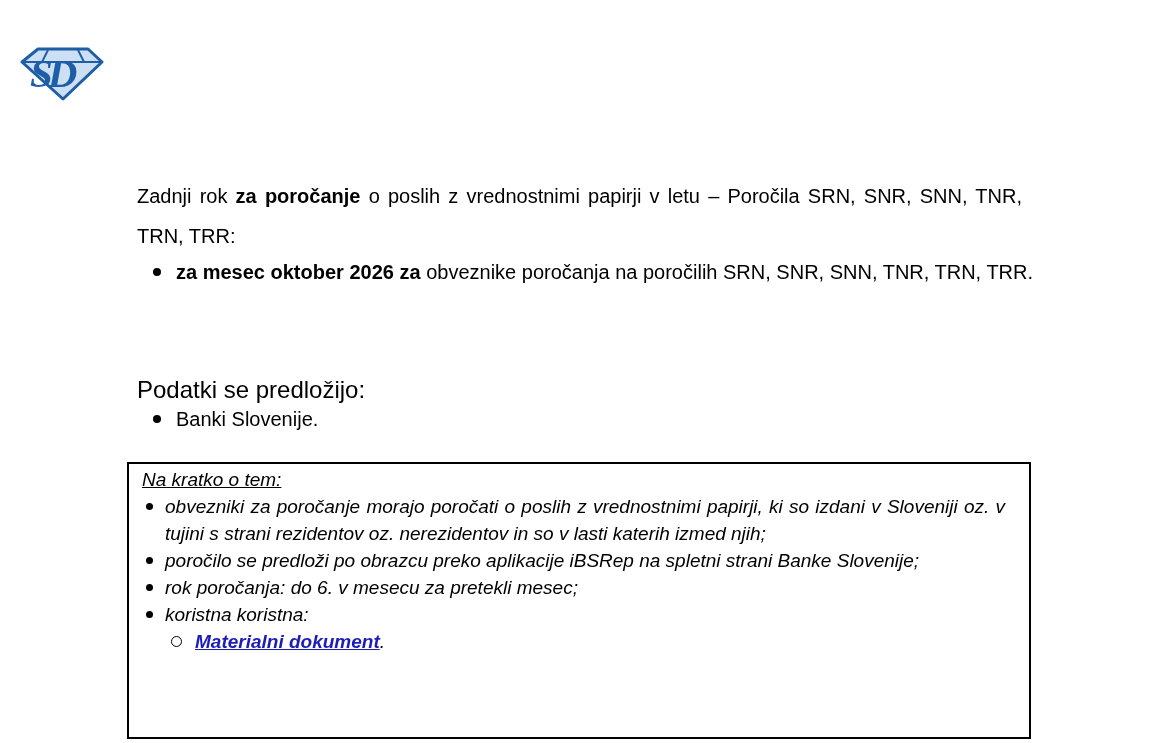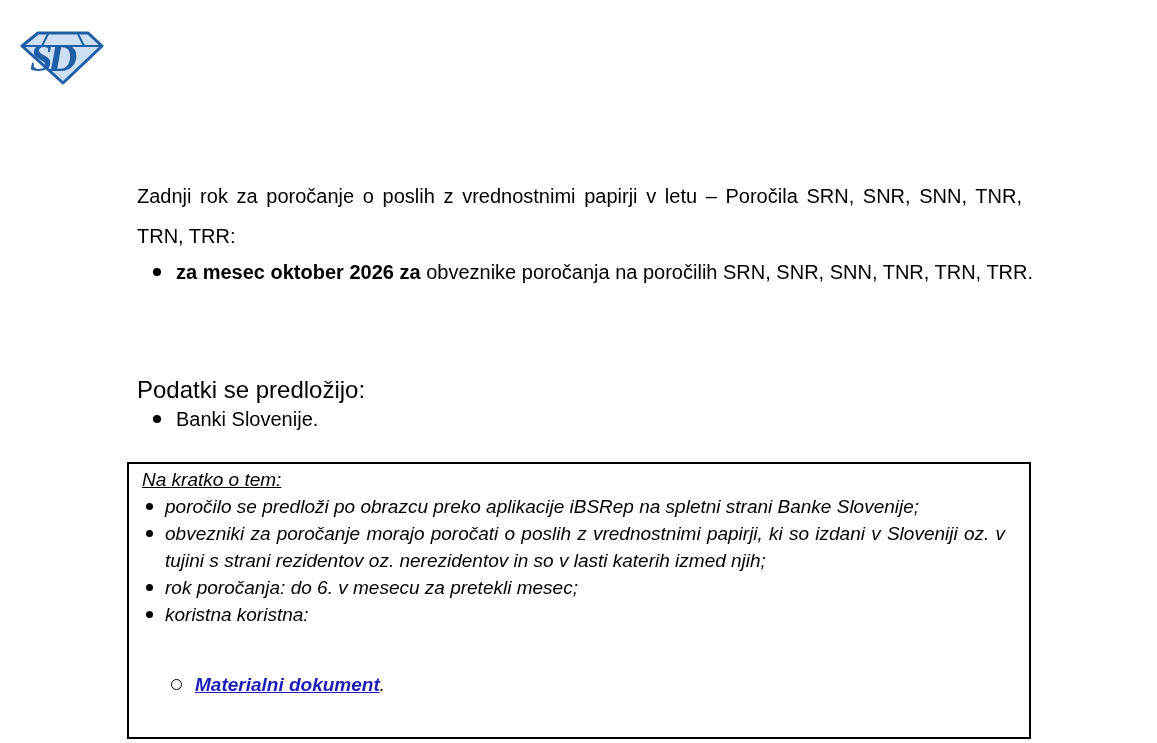--- a/index.html
+++ b/index.html
@@ -7,21 +7,21 @@
   body {
     width: 1157px; height: 743px;
     background: #ffffff;
     font-family: "Liberation Sans", sans-serif;
     color: #000000;
     position: relative;
     overflow: hidden;
   }
 
   .logo {
-    position: absolute; left: 17px; top: 29px;
+    position: absolute; left: 17px; top: 45px;
     width: 90px; height: 56px;
   }
 
   .intro-para {
     position: absolute; left: 137px; top: 156px; width: 885px;
     font-size: 20px; line-height: 40px;
     text-align: justify;
   }
 
   ul.doc-list {
@@ -67,21 +67,20 @@
   }
   ul.box-list li::before {
     content: ""; position: absolute;
     left: 4px; top: 10px;
     width: 7px; height: 7px; border-radius: 50%;
     background: #000;
   }
   .sub-bullet {
     position: relative; padding-left: 53px;
     line-height: 27px;
-    margin-top: 43px;
   }
   .sub-bullet::before {
     content: ""; position: absolute;
     left: 29px; top: 8px;
     width: 9px; height: 9px; border-radius: 50%;
     border: 1.5px solid #000; background: transparent;
   }
   .doc-link {
     color: #1c1cb8;
     font-weight: bold; font-style: italic;
@@ -95,36 +94,36 @@
 <div class="logo">
   <svg viewBox="0 0 90 56" width="90" height="56">
     <polygon points="5,17 21,4 71,4 85,17 46,54" fill="#cddff2" stroke="#1e5ea6" stroke-width="3" stroke-linejoin="round"></polygon>
     <polyline points="5,17 85,17" fill="none" stroke="#1e5ea6" stroke-width="2"></polyline>
     <polyline points="31,5 25,17" fill="none" stroke="#1e5ea6" stroke-width="2"></polyline>
     <polyline points="61,5 67,17" fill="none" stroke="#1e5ea6" stroke-width="2"></polyline>
     <text x="13" y="42" font-family="Liberation Serif, serif" font-style="italic" font-weight="bold" font-size="41" fill="#1e5ea6" letter-spacing="-5">SD</text>
   </svg>
 </div>
 
-<p class="intro-para"><span>Zadnji rok </span><span style="font-weight: normal;">za poročanje</span><span> o poslih z vrednostnimi papirji v letu – Poročila SRN, SNR, SNN, TNR, TRN, TRR:</span></p>
+<p class="intro-para"><span>Zadnji rok </span><span style="font-weight: bold;">za poročanje</span><span> o poslih z vrednostnimi papirji v letu – Poročila SRN, SNR, SNN, TNR, TRN, TRR:</span></p>
 
 <ul class="doc-list intro-bullets">
     <li><span style="font-weight: bold;">za mesec oktober 2026 za</span><span> obveznike poročanja na poročilih SRN, SNR, SNN, TNR, TRN, TRR.</span></li>
   </ul>
 
 <p class="submission-heading">Podatki se predložijo:</p>
 
 <ul class="doc-list submission-bullets">
     <li>Banki Slovenije.</li>
   </ul>
 
 <div class="info-box">
   <div class="info-box-title">Na kratko o tem:</div>
   <ul class="box-list">
+      <li>obvezniki za poročanje morajo poročati o poslih z vrednostnimi papirji, ki so izdani v Sloveniji oz. v tujini s strani rezidentov oz. nerezidentov in so v lasti katerih izmed njih;</li>
       <li>poročilo se predloži po obrazcu preko aplikacije iBSRep na spletni strani Banke Slovenije;</li>
-      <li>obvezniki za poročanje morajo poročati o poslih z vrednostnimi papirji, ki so izdani v Sloveniji oz. v tujini s strani rezidentov oz. nerezidentov in so v lasti katerih izmed njih;</li>
       <li>rok poročanja: do 6. v mesecu za pretekli mesec;</li>
       <li>koristna koristna:</li>
     </ul>
   <div class="sub-bullet">
     <a class="doc-link">Materialni dokument</a><span>.</span>
   </div>
 </div>
 
 </body></html>

